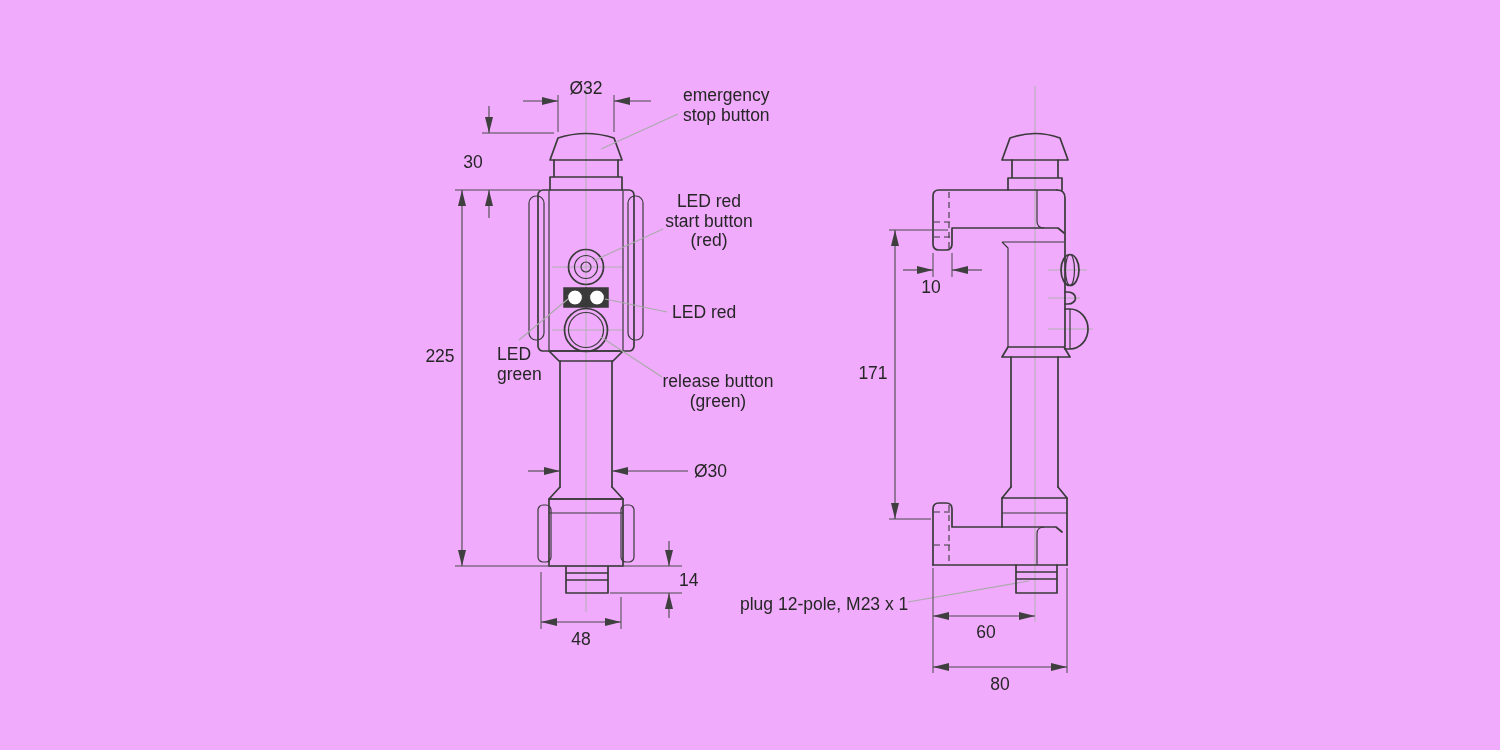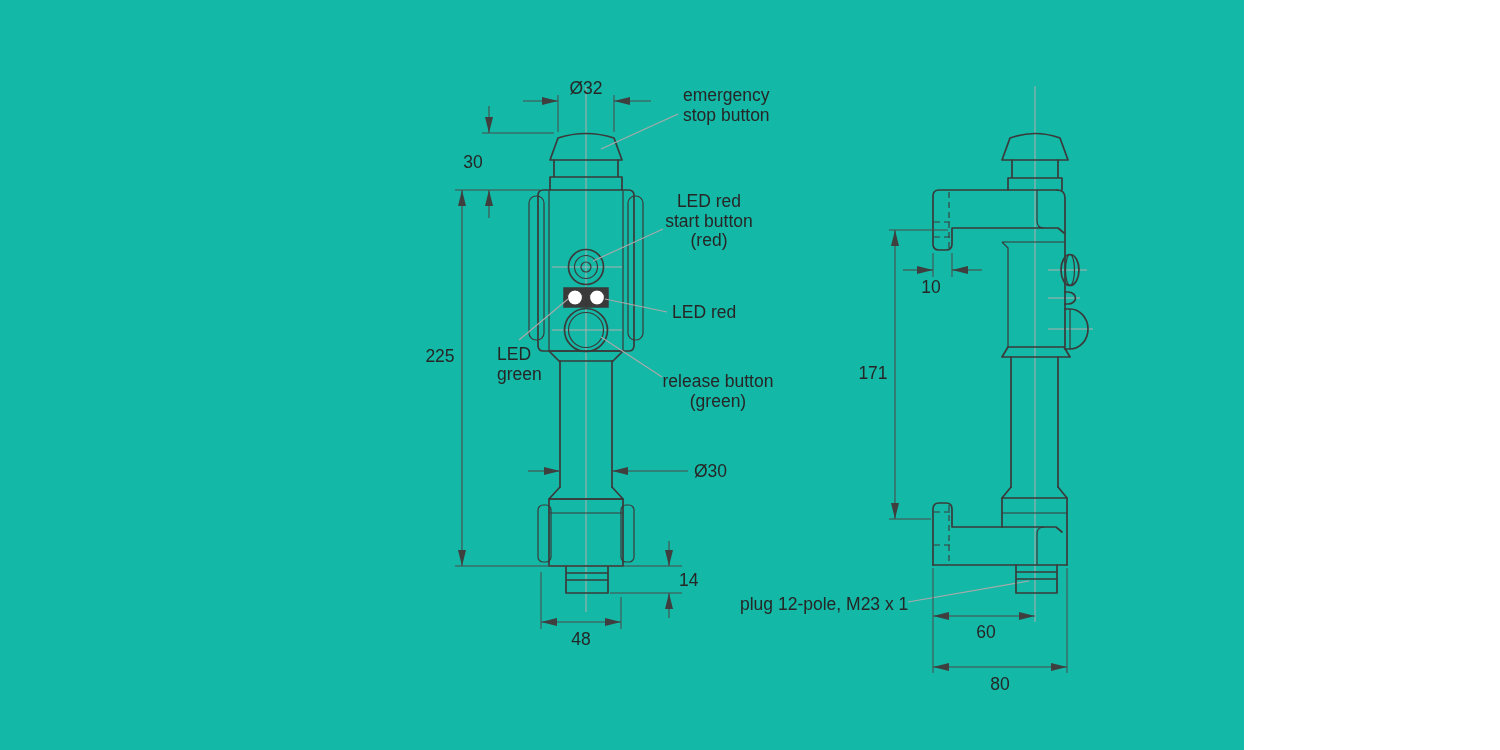--- a/index.html
+++ b/index.html
@@ -1,16 +1,16 @@
 <!DOCTYPE html>
 <html><head>
 <meta charset="utf-8">
 <style>
   html,body{margin:0;padding:0;background:#fff;}
-  .stage{position:relative;width:1244px;height:750px;background:#14b8a6;overflow:hidden;
+  .stage{position:relative;width:1500px;height:750px;background:#f0abfc;overflow:hidden;
          font-family:"Liberation Sans", sans-serif;text-decoration:underline;}
   svg{position:absolute;left:0;top:0;}
   svg text{font-family:"Liberation Sans", sans-serif;font-size:17.5px;fill:#262626;}
   .outline{stroke:#3a3a3a;stroke-width:1.7;fill:none;stroke-linejoin:round;stroke-linecap:round;}
   .detail{stroke:#3a3a3a;stroke-width:1.2;fill:none;stroke-linejoin:round;}
   .dim{stroke:#4a4a4a;stroke-width:1.1;fill:none;}
   .ext{stroke:#4a4a4a;stroke-width:1;fill:none;}
   .ann{stroke:#aaaaaa;stroke-width:1.1;fill:none;}
   .cl{stroke:#b0b0b0;stroke-width:1;fill:none;}
   .hid{stroke:#3a3a3a;stroke-width:1.1;fill:none;stroke-dasharray:6 4;}

